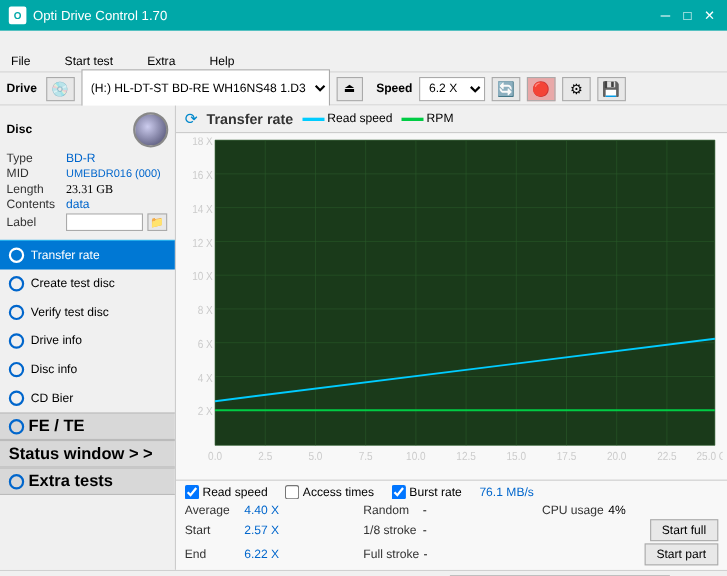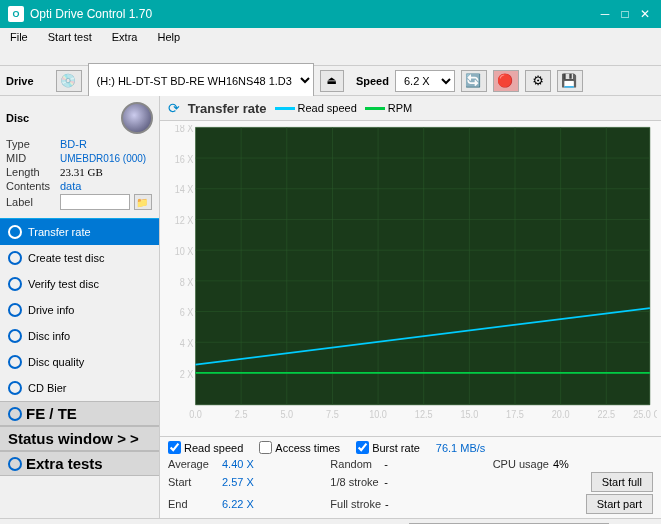--- a/index.html
+++ b/index.html
@@ -48,44 +48,44 @@
       color: white;
       cursor: pointer;
       font-size: 12px;
       display: flex; align-items: center; justify-content: center;
     }
 
     
     .menu-bar {
       background: #f0f0f0;
       display: flex;
-      align-items: flex-start;
+      align-items: flex-end;
       padding: 2px 6px;
       height: 38px;
       border-bottom: 1px solid #ccc;
-      gap: 12px;
+      gap: 23px;
       font-size: 11px;
     }
     .menu-item {
       cursor: pointer;
       padding: 1px 4px;
     }
 
     
     .drive-toolbar {
       background: #f0f0f0;
       display: flex;
       align-items: center;
       padding: 3px 6px;
       height: 30px;
       border-bottom: 1px solid #ccc;
       gap: 6px;
       font-size: 11px;
     }
-    .drive-label { font-weight: bold; margin-right: 16px; }
+    .drive-label { font-weight: bold; margin-right: 2px; }
     .drive-select {
       background: white;
       border: 1px solid #aaa;
       padding: 1px 4px;
       font-size: 11px;
       height: 35px;
       min-width: 220px;
     }
     .toolbar-btn {
       height: 22px;
@@ -395,24 +395,20 @@
       <div class="nav-item">
         <div class="nav-icon-circle"></div>
         <span>Drive info</span>
       </div>
       <div class="nav-item">
         <div class="nav-icon-circle"></div>
         <span>Disc info</span>
       </div>
       <div class="nav-item">
         <div class="nav-icon-circle"></div>
-        <span>Disc quality</span>
-      </div>
-      <div class="nav-item">
-        <div class="nav-icon-circle"></div>
         <span>CD Bier</span>
       </div>
       <div class="sidebar-section-header">
         <div class="nav-icon-circle"></div>
         <span>FE / TE</span>
       </div>
       <div class="sidebar-section-header">
         <span>Status window &gt; &gt;</span>
       </div>
       <div class="sidebar-section-header">

